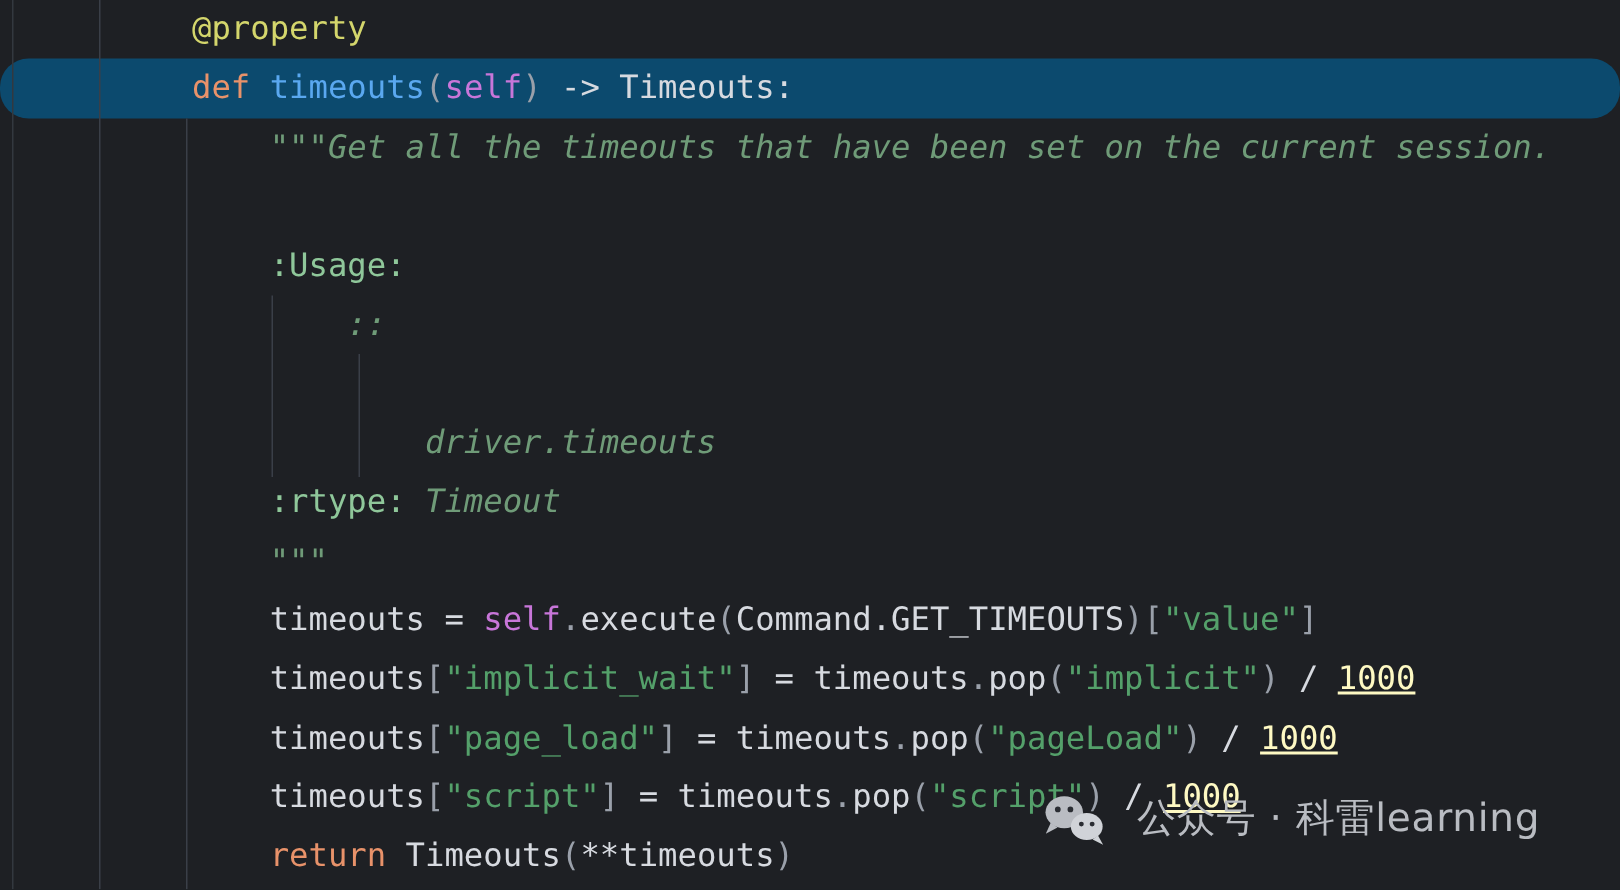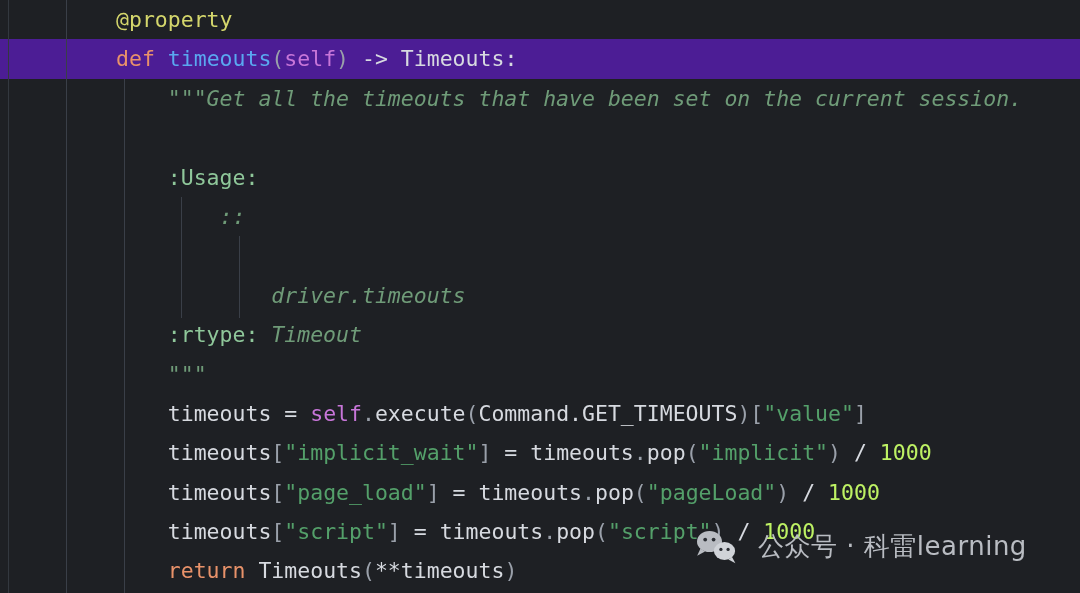--- a/index.html
+++ b/index.html
@@ -22,25 +22,26 @@
     inset: 0;
     font-size: 21.5px;
     line-height: 39.4px;
     letter-spacing: 0px;
     white-space: pre;
     color: #d7dae0;
   }
   .code-line {
     position: relative;
     height: 39.4px;
-    padding-left: 0;
+    padding-left: 12px;
     box-sizing: border-box;
+    border-radius: 19px;
   }
   .code-line.active {
-    background: #4c1d95;
+    background: #0c4a6e;
   }
   .code-line .txt {
     position: relative;
     z-index: 2;
     display: inline-block;
     padding-left: 0px;
   }
 
   
   .guides {
@@ -69,21 +70,21 @@
   }
 
   
   .t-deco    { color: #d4d66c; }           
   .t-kw      { color: #e8926a; }           
   .t-fn      { color: #5aa8f0; }           
   .t-self    { color: #c876d9; }           
   .t-punc    { color: #9aa0aa; }           
   .t-plain   { color: #d7dae0; }           
   .t-str     { color: #54a06a; }           
-  .t-num     { color: #bef264; }           
+  .t-num     { color: #fef9c3; text-decoration: underline; }           
   .t-doc     { color: #6f9b78; font-style: italic; }  
   .t-doc-b   { color: #8fc79a; }  
   .t-op      { color: #d7dae0; }           
 
   
   .watermark {
     position: absolute;
     left: 694px;
     top: 528px;
     display: flex;

